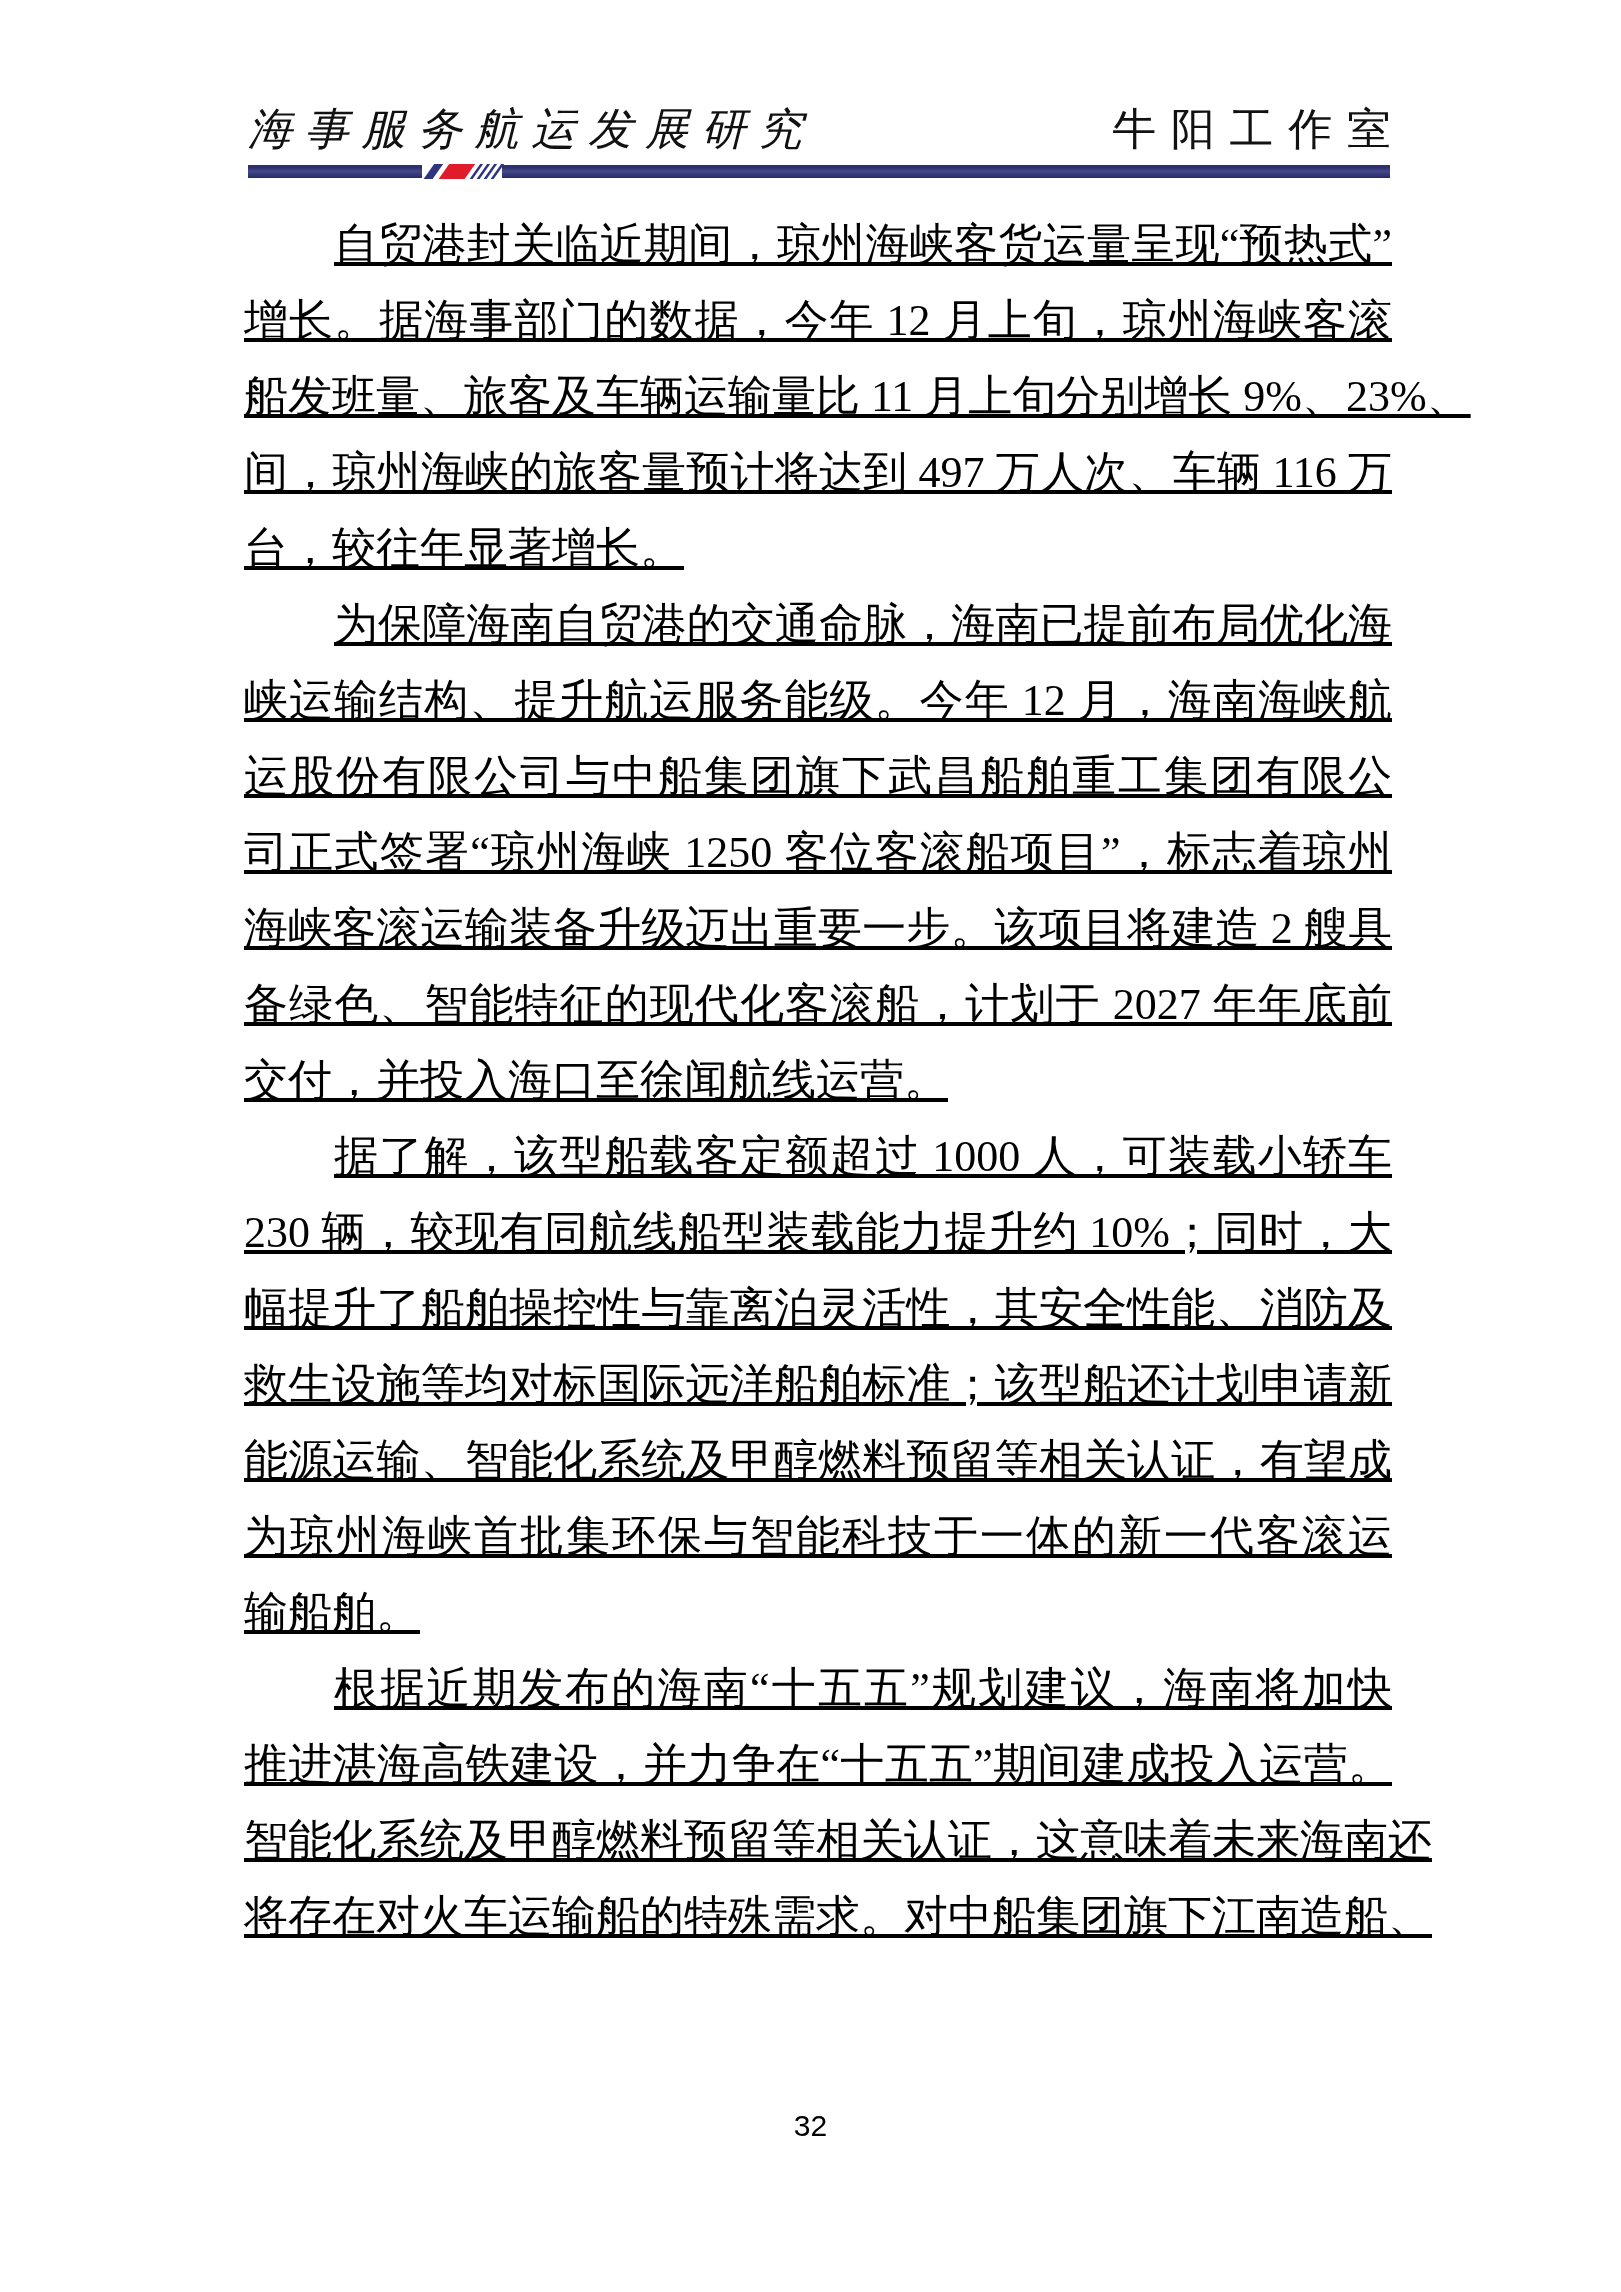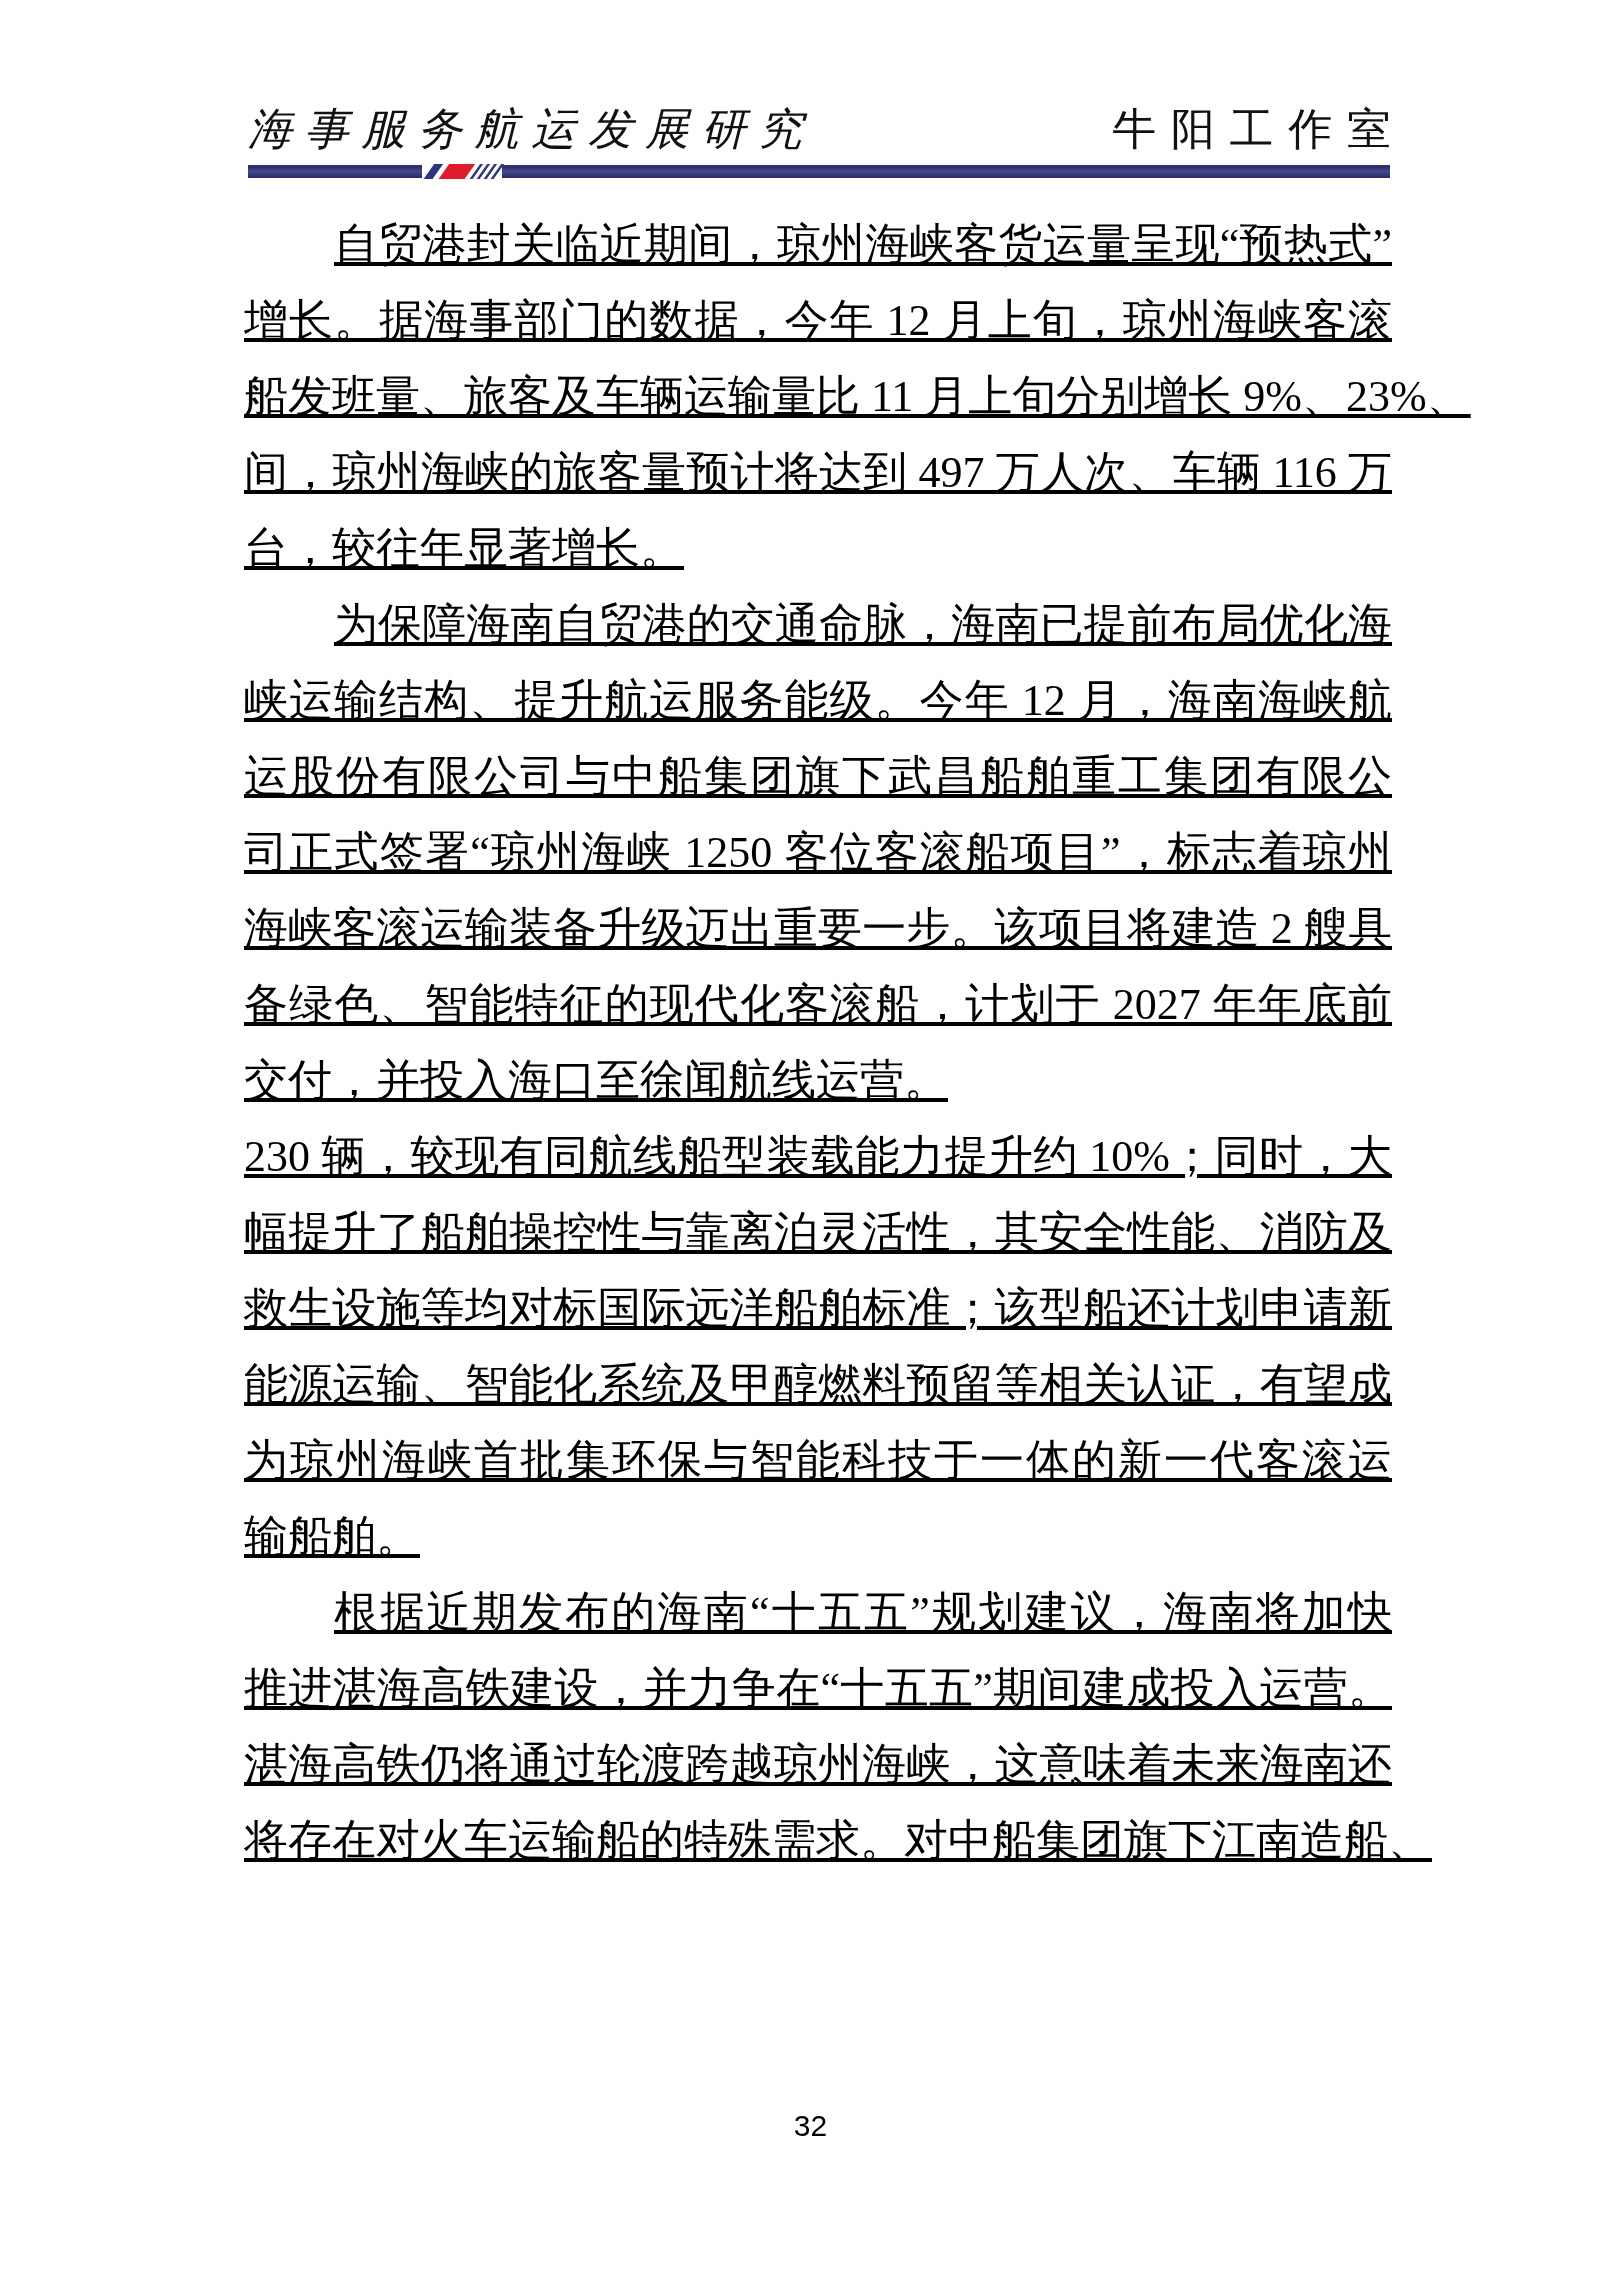--- a/index.html
+++ b/index.html
@@ -136,28 +136,29 @@
       <div class="line">船发班量、旅客及车辆运输量比 11 月上旬分别增长 9%、23%、</div>
       <div class="line">间，琼州海峡的旅客量预计将达到 497 万人次、车辆 116 万</div>
       <div class="line para-end">台，较往年显著增长。</div>
       <div class="line indent">为保障海南自贸港的交通命脉，海南已提前布局优化海</div>
       <div class="line">峡运输结构、提升航运服务能级。今年 12 月，海南海峡航</div>
       <div class="line">运股份有限公司与中船集团旗下武昌船舶重工集团有限公</div>
       <div class="line">司正式签署“琼州海峡 1250 客位客滚船项目”，标志着琼州</div>
       <div class="line">海峡客滚运输装备升级迈出重要一步。该项目将建造 2 艘具</div>
       <div class="line">备绿色、智能特征的现代化客滚船，计划于 2027 年年底前</div>
       <div class="line para-end">交付，并投入海口至徐闻航线运营。</div>
+      <div class="line indent">据了解，该型船载客定额超过 1000 人，可装载小轿车</div>
       <div class="line">230 辆，较现有同航线船型装载能力提升约 10%；同时，大</div>
       <div class="line">幅提升了船舶操控性与靠离泊灵活性，其安全性能、消防及</div>
       <div class="line">救生设施等均对标国际远洋船舶标准；该型船还计划申请新</div>
       <div class="line">能源运输、智能化系统及甲醇燃料预留等相关认证，有望成</div>
       <div class="line">为琼州海峡首批集环保与智能科技于一体的新一代客滚运</div>
       <div class="line para-end">输船舶。</div>
       <div class="line indent">根据近期发布的海南“十五五”规划建议，海南将加快</div>
       <div class="line">推进湛海高铁建设，并力争在“十五五”期间建成投入运营。</div>
-      <div class="line">湛海高铁仍将通过轮渡跨越琼州海峡，这意味着未来海南还</div>
+      <div class="line">智能化系统及甲醇燃料预留等相关认证，这意味着未来海南还</div>
       <div class="line">将存在对火车运输船的特殊需求。对中船集团旗下江南造船、</div>
     </div>
 
   <div class="footer">32</div>
 
 </div>
 
 
 </body></html>

